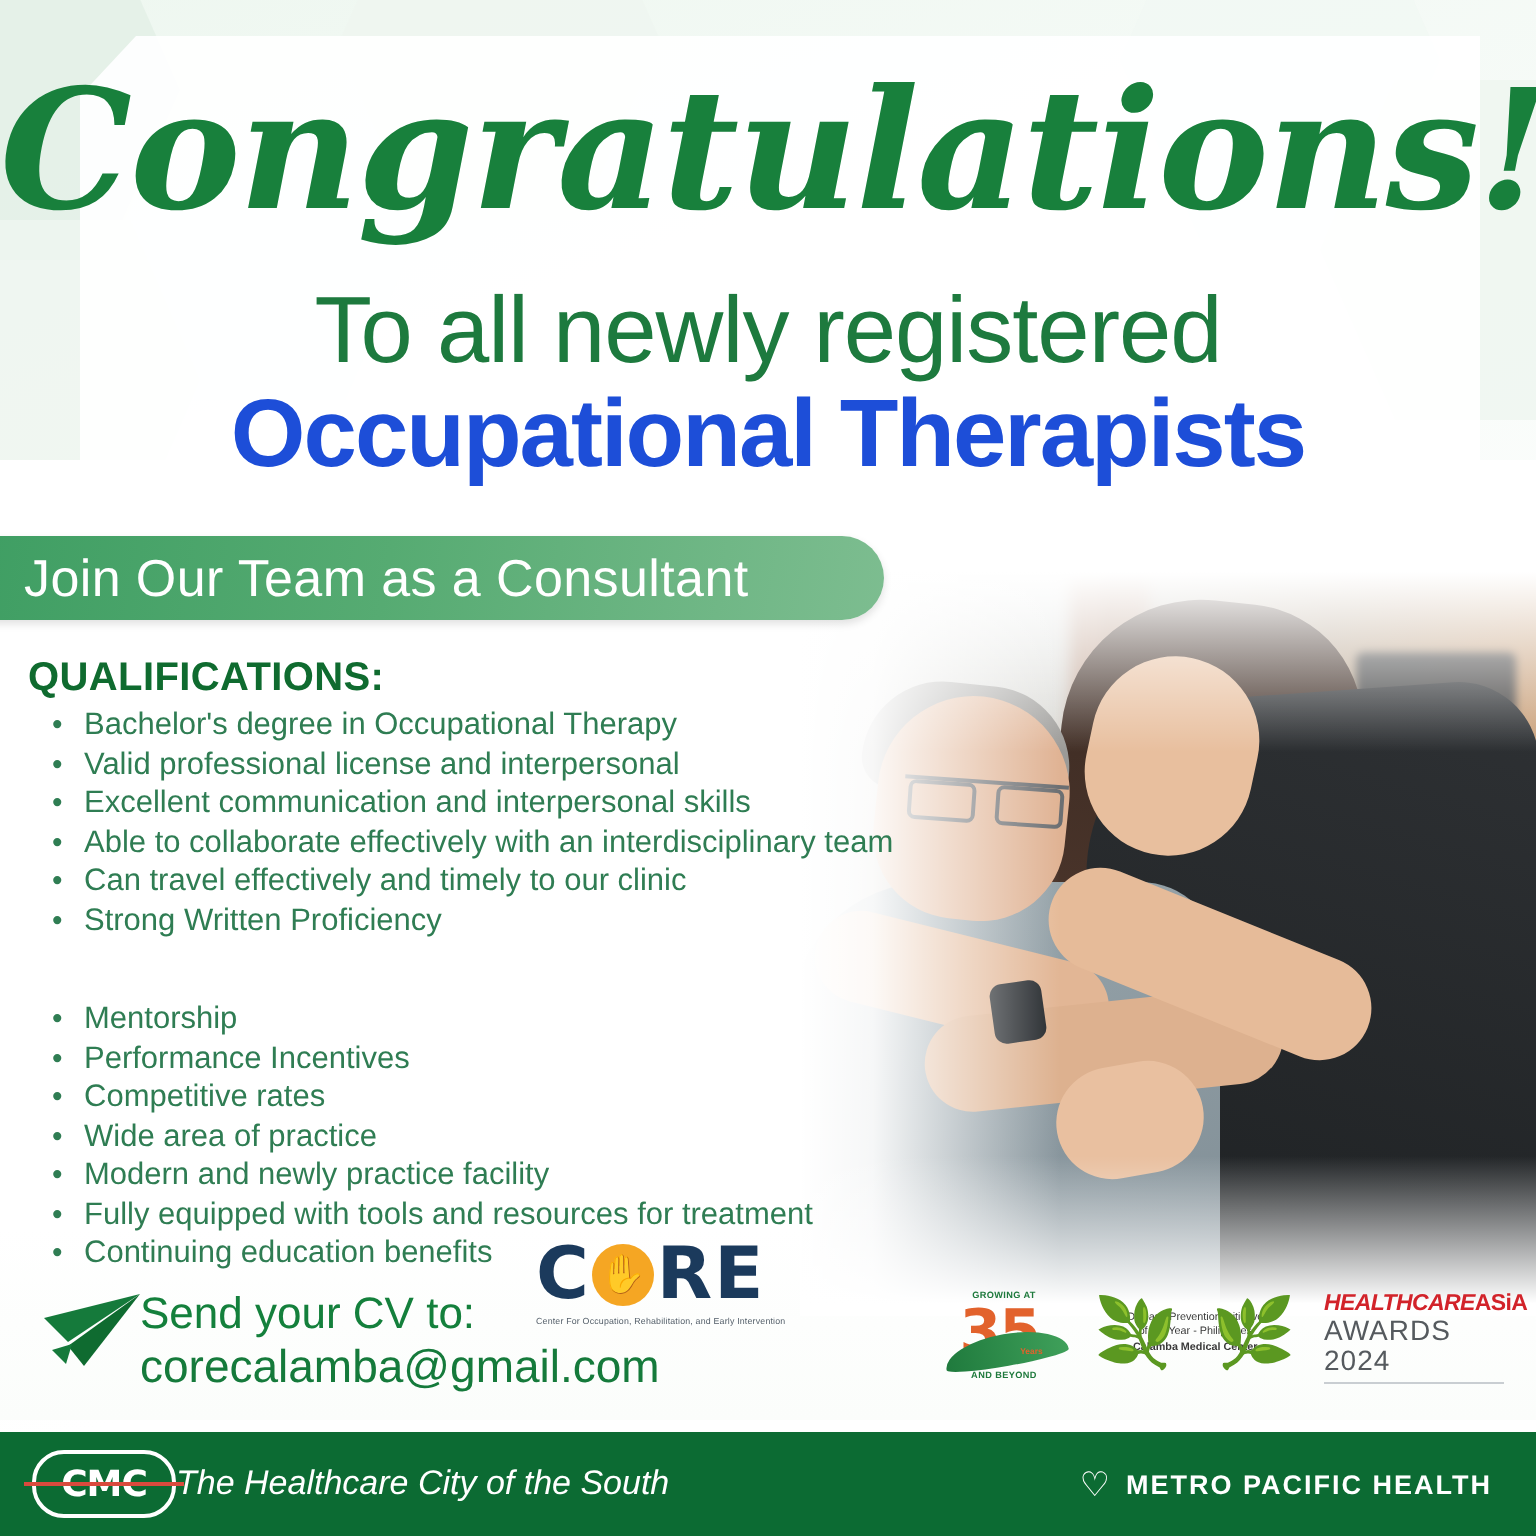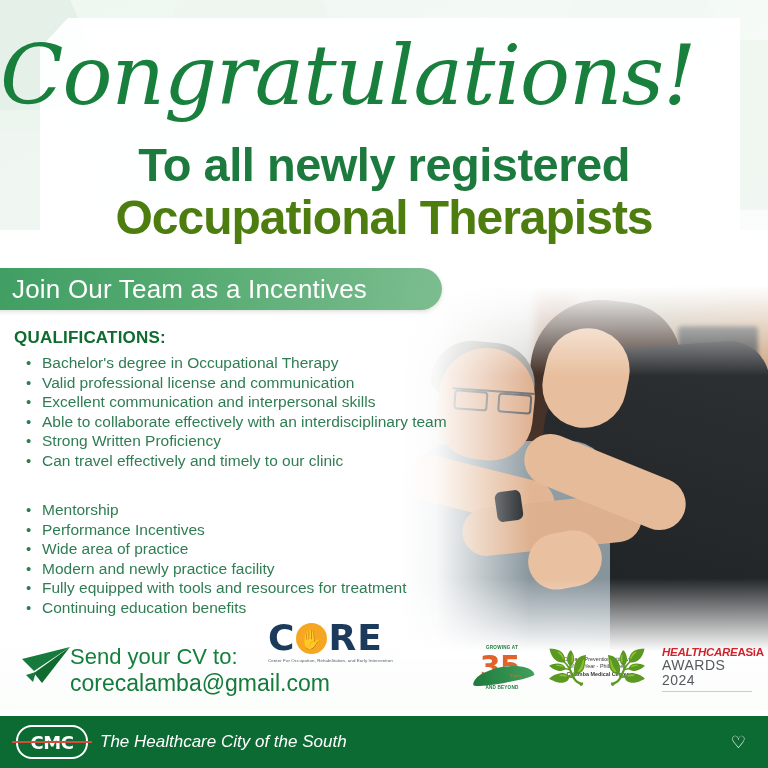--- a/index.html
+++ b/index.html
@@ -172,42 +172,42 @@
     background: linear-gradient(0deg, #ffffff 8%, rgba(255,255,255,0) 100%);
   }
 
   
   .headline {
     position: absolute;
     left: 0; top: 34px; width: 644px;
     text-align: center;
     font-family: "DejaVu Serif", serif;
     font-style: italic;
-    font-weight: 400;
+    font-weight: 700;
     font-size: 83px;
     line-height: 1;
     color: #18803c;
     letter-spacing: -1px;
   }
   .sub1 {
     position: absolute;
     left: 0; top: 137px; width: 768px;
     text-align: center;
     font-size: 47px;
-    font-weight: 700;
+    font-weight: 400;
     color: #1d7a3e;
     letter-spacing: -.5px;
   }
   .sub2 {
     position: absolute;
     left: 0; top: 190px; width: 768px;
     text-align: center;
     font-size: 48px;
     font-weight: 700;
-    color: #4d7c0f;
+    color: #1d4ed8;
     letter-spacing: -1px;
   }
 
   
   .banner {
     position: absolute;
     left: -10px; top: 268px;
     width: 452px; height: 42px;
     background: linear-gradient(100deg, #3f9e63 0%, #56ab72 45%, #7dbd90 100%);
     border-radius: 0 21px 21px 0;
@@ -217,21 +217,21 @@
   .banner-text {
     margin-left: 22px;
     color: #ffffff;
     font-size: 26px;
     letter-spacing: .2px;
   }
 
   
   .sec-title {
     position: absolute;
-    font-size: 17px; font-weight: 700; color: #0f6b2f;
+    font-size: 20px; font-weight: 700; color: #0f6b2f;
     letter-spacing: .2px;
   }
   #qual-title { left: 14px; top: 328px; }
   #ben-title  { left: 14px; top: 475px; }
 
   ul.items {
     position: absolute;
     margin: 0; padding: 0; list-style: none;
   }
   #qual-list { left: 22px; top: 353px; }
@@ -398,21 +398,20 @@
   }
   .cmc-text {
     font-family: "DejaVu Sans", sans-serif;
     font-weight: 700; font-size: 18px; color: #ffffff; letter-spacing: -.5px;
   }
   .cmc-ecg {
     position: absolute; left: -6px; top: 14px; width: 80px; height: 2px;
     background: #d94a3d;
   }
   .cmc-tag {
-    margin-left: 12px;
     color: #ffffff;
     font-style: italic;
     font-size: 17px;
     font-weight: 400;
   }
   .mph {
     margin-left: auto; margin-right: 22px;
     display: flex; align-items: center; gap: 8px;
   }
   .mph-heart {
@@ -463,36 +462,37 @@
     <div class="photo-fade-t"></div>
     <div class="photo-fade-l"></div>
     <div class="photo-fade-b"></div>
   </div>
 
   <div class="headline">Congratulations!</div>
   <div class="sub1">To all newly registered</div>
   <div class="sub2">Occupational Therapists</div>
 
   <div class="banner">
-    <span class="banner-text">Join Our Team as a Incentives</span>
+    <span class="banner-text">Join Our Team as a Consultant</span>
   </div>
 
   <div class="sec-title" id="qual-title">QUALIFICATIONS:</div>
   <ul class="items" id="qual-list">
     <li>Bachelor's degree in Occupational Therapy</li>
-    <li>Valid professional license and communication</li>
+    <li>Valid professional license and interpersonal</li>
     <li>Excellent communication and interpersonal skills</li>
     <li>Able to collaborate effectively with an interdisciplinary team</li>
+    <li>Can travel effectively and timely to our clinic</li>
     <li>Strong Written Proficiency</li>
-    <li>Can travel effectively and timely to our clinic</li>
   </ul>
 
   <ul class="items" id="ben-list">
     <li>Mentorship</li>
     <li>Performance Incentives</li>
+    <li>Competitive rates</li>
     <li>Wide area of practice</li>
     <li>Modern and newly practice facility</li>
     <li>Fully equipped with tools and resources for treatment</li>
     <li>Continuing education benefits</li>
   </ul>
 
   <svg class="plane" viewBox="0 0 52 40">
     <polygon points="2,14 50,2 14,26" fill="#157a3b"></polygon>
     <polygon points="14,28 50,2 22,38" fill="#0f6b30"></polygon>
     <polygon points="6,30 16,27 13,37" fill="#157a3b"></polygon>
@@ -532,16 +532,17 @@
   </div>
 
   <div class="footer">
     <div class="cmc-logo">
       <span class="cmc-text">CMC</span>
       <span class="cmc-ecg"></span>
     </div>
     <div class="cmc-tag">The Healthcare City of the South</div>
     <div class="mph">
       <span class="mph-heart">♡</span>
+      <span class="mph-text">METRO PACIFIC HEALTH</span>
     </div>
   </div>
 
 </div>
 
 </body></html>

